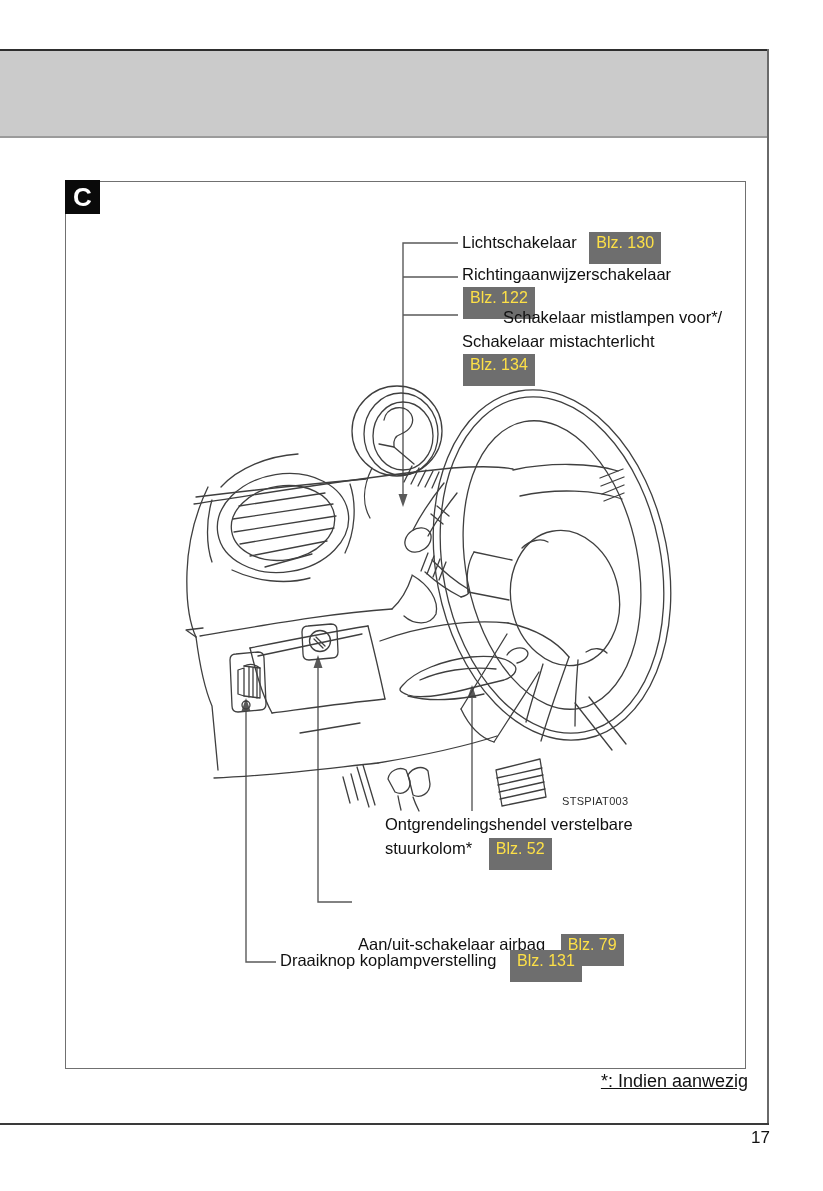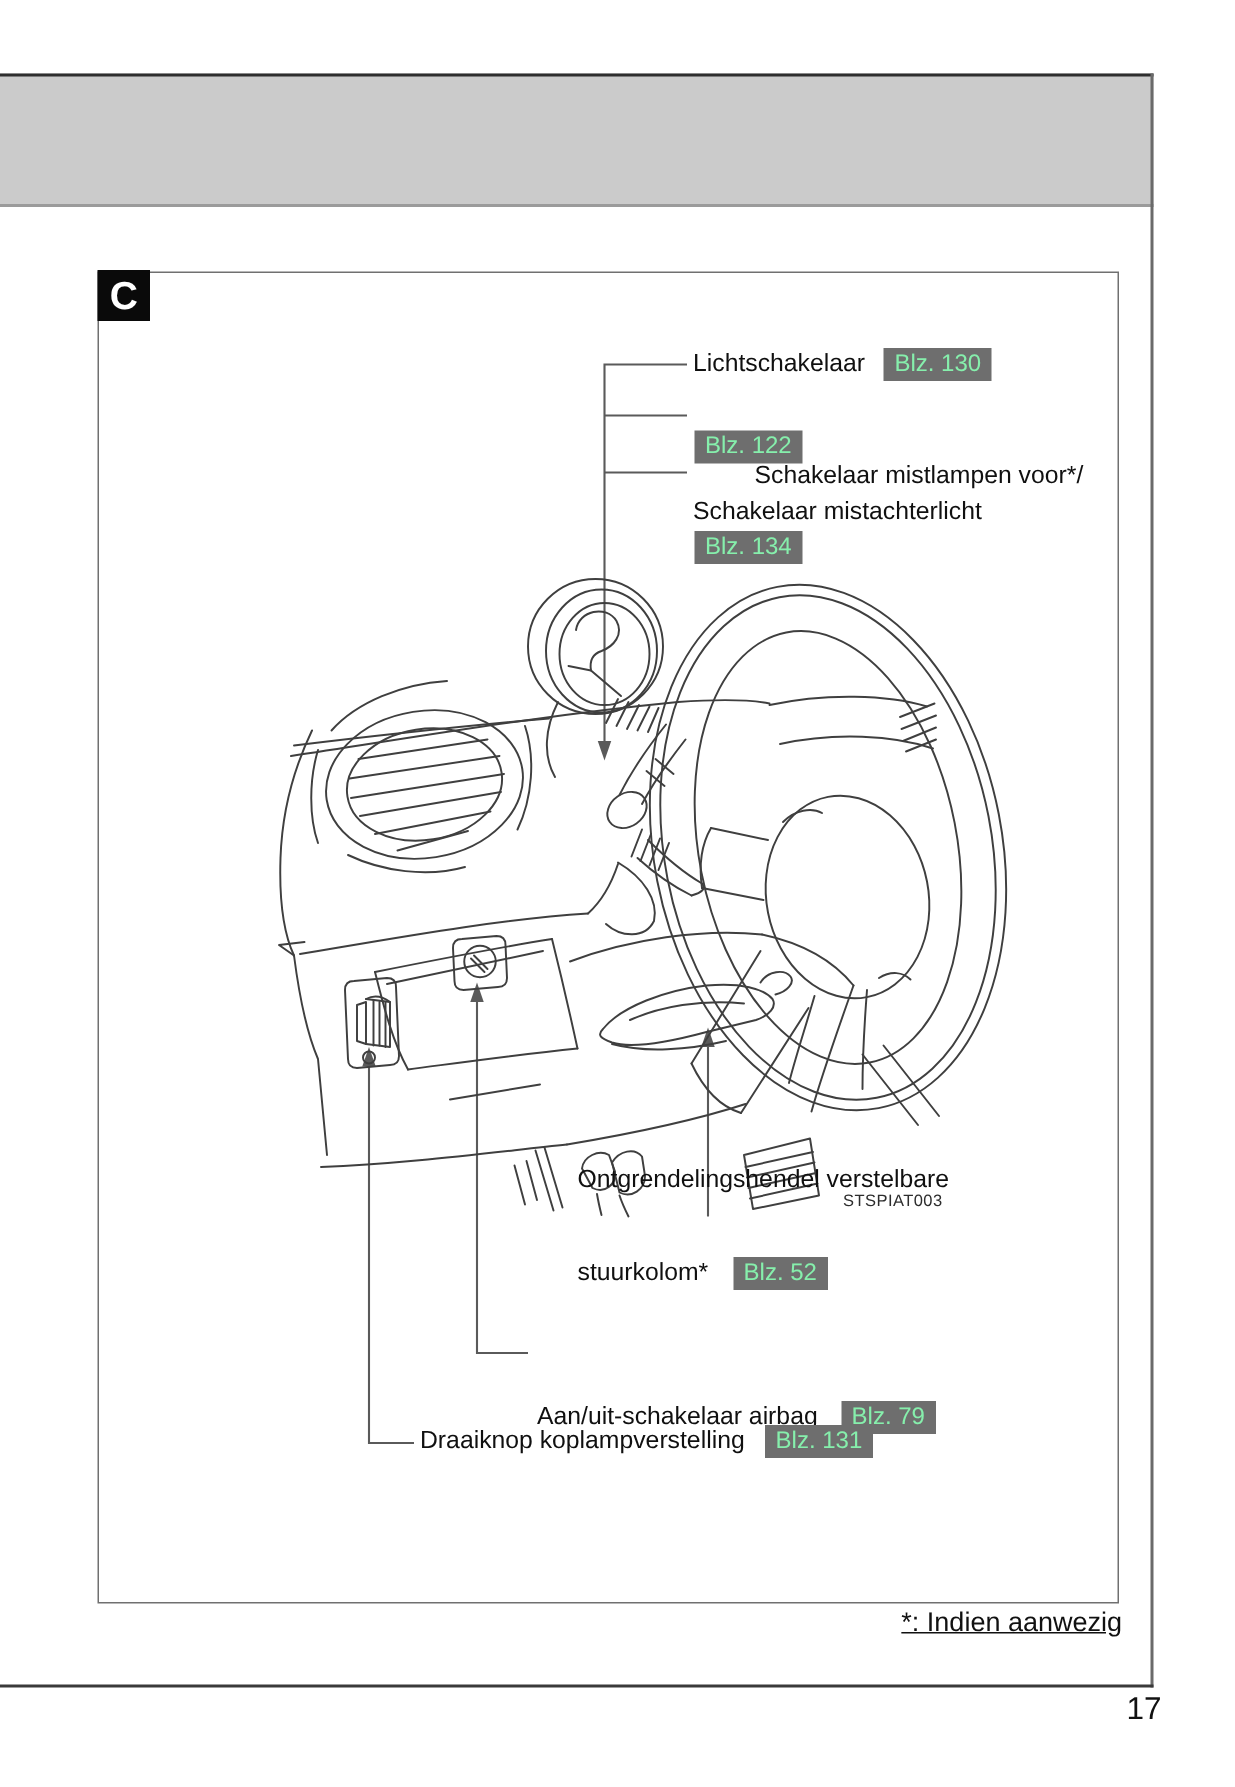--- a/index.html
+++ b/index.html
@@ -32,26 +32,26 @@
     color:#fff;font-weight:bold;font-size:26px;line-height:34px;text-align:center;
   }
   .svgart{position:absolute;left:0;top:0;width:823px;height:1191px;}
   .art path,.art ellipse,.art circle,.art rect,.art line{
     stroke:var(--line);stroke-width:1.3;fill:none;stroke-linecap:round;stroke-linejoin:round;
   }
   .leader path{stroke:#5a5a5a;stroke-width:1.4;fill:none;}
   .leader polygon{fill:#5a5a5a;stroke:none;}
   .lbl{position:absolute;font-size:16.5px;line-height:20px;white-space:nowrap;}
   .badge{
-    display:inline-block;background:var(--badge-bg);color:#86efac;
-    font-size:16px;line-height:19px;padding:1px 7px 2px 7px;vertical-align:baseline;
+    display:inline-block;background:var(--badge-bg);color:#fde047;
+    font-size:16px;line-height:19px;padding:1px 7px 12px 7px;vertical-align:baseline;
   }
   .figcode{position:absolute;left:562px;top:795px;font-size:11px;color:#2d2d2d;letter-spacing:0.3px;text-align:right;}
   .footnote{position:absolute;right:75px;top:1071px;font-size:18px;color:#111;text-decoration:underline;}
-  .pagenum{position:absolute;left:751px;top:1128px;font-size:21px;color:#111;}
+  .pagenum{position:absolute;left:751px;top:1128px;font-size:17px;color:#111;}
 </style>
 </head>
 <body>
 
 <div class="page">
 
   <div class="band"></div>
   <div class="vrule"></div>
   <div class="hrule"></div>
 
@@ -191,35 +191,38 @@
         <path d="M575,703 L612,750 M589,697 L626,744"></path>
       </g>
     </g>
   </svg>
 
   <div class="lbl" style="left:462px;top:232px;">
     <span>Lichtschakelaar</span>
     <span class="badge" style="margin-left:8px;">Blz. 130</span>
   </div>
 
+  <div class="lbl" style="left:462px;top:264px;">
+    <span>Richtingaanwijzerschakelaar</span>
+  </div>
   <div class="lbl" style="left:463px;top:287px;">
     <span class="badge">Blz. 122</span>
   </div>
 
   <div class="lbl" style="left:462px;top:307px;margin-left:41px;">
     <span>Schakelaar mistlampen voor*/</span>
   </div>
   <div class="lbl" style="left:462px;top:331px;">
     <span>Schakelaar mistachterlicht</span>
   </div>
   <div class="lbl" style="left:463px;top:354px;text-align:center;">
     <span class="badge">Blz. 134</span>
   </div>
 
-  <div class="lbl" style="left:385px;top:776px;">
+  <div class="lbl" style="left:385px;top:814px;">
     <span>Ontgrendelingshendel verstelbare</span>
   </div>
   <div class="lbl" style="left:385px;top:838px;">
     <span>stuurkolom*</span>
     <span class="badge" style="margin-left:12px;text-align:center;">Blz. 52</span>
   </div>
 
   <div class="lbl" style="left:358px;top:890px;">
     <span>Aan/uit-schakelaar airbag</span>
     <span class="badge" style="margin-left:11px;margin-top:44px;">Blz. 79</span>

